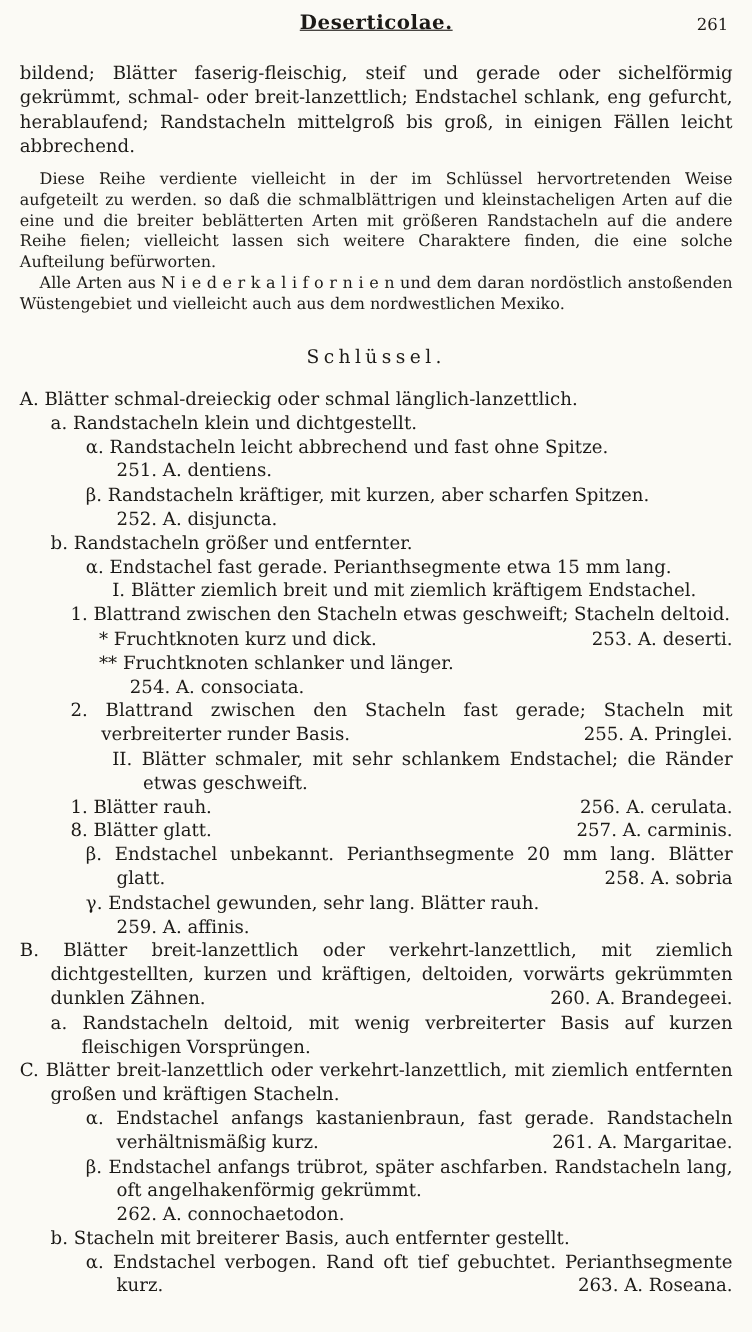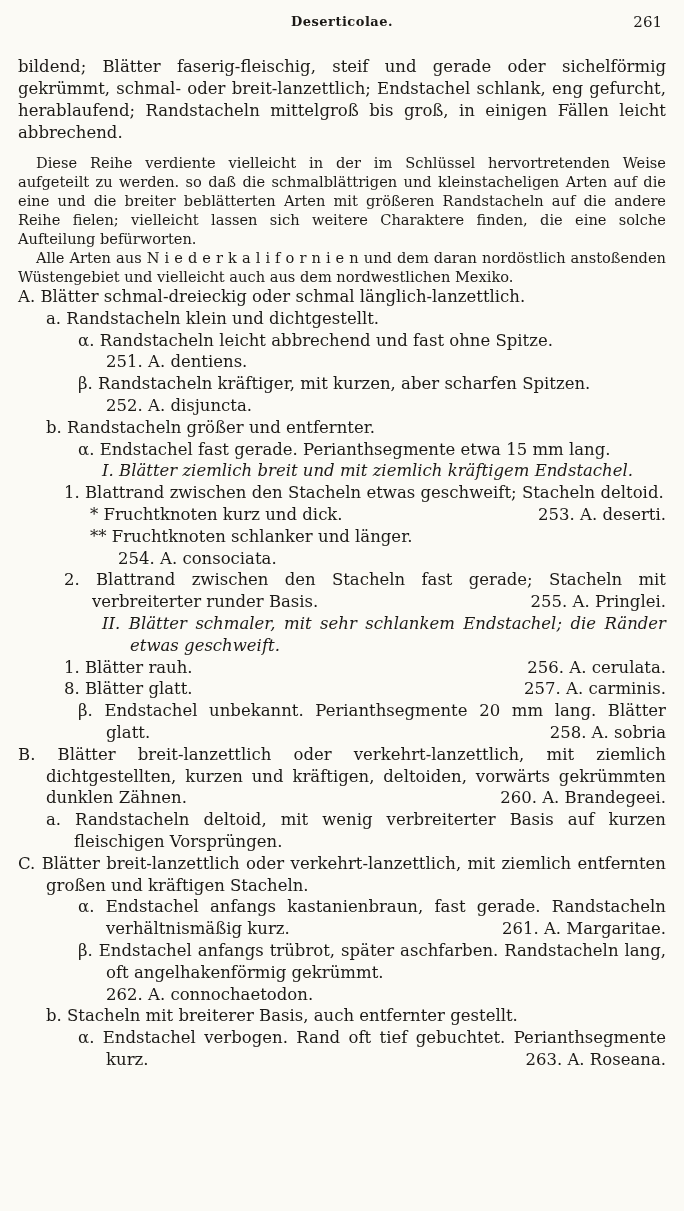--- a/index.html
+++ b/index.html
@@ -9,21 +9,21 @@
     min-height: 1211px;
     margin: 0 auto;
     background: #fbfaf5;
     color: #1c1a17;
     font-family: "DejaVu Serif", serif;
     font-size: 16.5px;
     line-height: 22px;
     padding: 10px 18px 16px 18px;
   }
   .pghead { position: relative; text-align: center; margin-bottom: 22px; height: 24px; }
-  .pghead .title { font-size: 13px; letter-spacing: 0.5px; font-weight: bold; }
+  .pghead .title { font-size: 18px; letter-spacing: 0.5px; font-weight: bold; text-decoration: underline; }
   .pghead .pno { position: absolute; right: 4px; top: 1px; font-size: 15px; font-weight: normal; }
   p.main { text-align: justify; margin: 0 0 9px 0; }
   p.small {
     font-size: 14.6px;
     line-height: 19px;
     text-align: justify;
     margin: 0;
     text-indent: 18px;
   }
   .keyhead {
@@ -36,58 +36,60 @@
   .key { line-height: 21.8px; }
   .ki {
     text-align: justify;
     padding-left: 28px;
     text-indent: -28px;
     display: flow-root;
   }
   .ki.l0 { margin-left: 0; }
   .ki.l1 { margin-left: 28px; }
   .ki.l2 { margin-left: 60px; }
-  .ki.l3 { margin-left: 84px; font-style: italic; }
+  .ki.l3 { margin-left: 84px; }
   .ki.l4 { margin-left: 46px; }
   .ki.l5 { margin-left: 72px; }
   .sp { float: right; margin-left: 16px; text-indent: 0; white-space: nowrap; }
   .spl { text-align: left; text-indent: 0; }
 </style>
 </head>
 <body>
 
 <div class="page">
 
   <div class="pghead">
     <span class="title">Deserticolae.</span>
     <span class="pno">261</span>
   </div>
 
   <p class="main">bildend; Blätter faserig-fleischig, steif und gerade oder sichelförmig gekrümmt, schmal- oder breit-lanzettlich; Endstachel schlank, eng gefurcht, herablaufend; Randstacheln mittelgroß bis groß, in einigen Fällen leicht abbrechend.</p>
 
   <p class="small">Diese Reihe verdiente vielleicht in der im Schlüssel hervortretenden Weise aufgeteilt zu werden. so daß die schmalblättrigen und kleinstacheligen Arten auf die eine und die breiter beblätterten Arten mit größeren Randstacheln auf die andere Reihe fielen; vielleicht lassen sich weitere Charaktere finden, die eine solche Aufteilung befürworten.</p>
   <p class="small">Alle Arten aus N i e d e r k a l i f o r n i e n und dem daran nordöstlich anstoßenden Wüstengebiet und vielleicht auch aus dem nordwestlichen Mexiko.</p>
 
+  <div class="keyhead">Schlüssel.</div>
 
   <div class="key">
       <div class="ki l0"><span class="kt">A. Blätter schmal-dreieckig oder schmal länglich-lanzettlich.</span></div>
       <div class="ki l1"><span class="kt">a. Randstacheln klein und dichtgestellt.</span></div>
       <div class="ki l2"><span class="kt">α. Randstacheln leicht abbrechend und fast ohne Spitze.</span><div class="spl"><span class="spt">251. A. dentiens.</span></div></div>
       <div class="ki l2"><span class="kt">β. Randstacheln kräftiger, mit kurzen, aber scharfen Spitzen.</span><div class="spl"><span class="spt">252. A. disjuncta.</span></div></div>
       <div class="ki l1"><span class="kt">b. Randstacheln größer und entfernter.</span></div>
       <div class="ki l2"><span class="kt">α. Endstachel fast gerade.  Perianthsegmente etwa 15 mm lang.</span></div>
       <div class="ki l3"><span class="kt">I. Blätter ziemlich breit und mit ziemlich kräftigem Endstachel.</span></div>
       <div class="ki l4"><span class="kt">1. Blattrand zwischen den Stacheln etwas geschweift; Stacheln deltoid.</span></div>
       <div class="ki l5"><span class="kt">* Fruchtknoten kurz und dick.</span><span class="sp">253. A. deserti.</span></div>
       <div class="ki l5"><span class="kt">** Fruchtknoten schlanker und länger.</span><div class="spl"><span class="spt">254. A. consociata.</span></div></div>
       <div class="ki l4"><span class="kt">2. Blattrand zwischen den Stacheln fast gerade; Stacheln mit verbreiterter runder Basis.</span><span class="sp">255. A. Pringlei.</span></div>
       <div class="ki l3"><span class="kt">II. Blätter schmaler, mit sehr schlankem Endstachel; die Ränder etwas geschweift.</span></div>
       <div class="ki l4"><span class="kt">1. Blätter rauh.</span><span class="sp">256. A. cerulata.</span></div>
       <div class="ki l4"><span class="kt">8. Blätter glatt.</span><span class="sp">257. A. carminis.</span></div>
       <div class="ki l2"><span class="kt">β. Endstachel unbekannt.  Perianthsegmente 20 mm lang.  Blätter glatt.</span><span class="sp">258. A. sobria</span></div>
+      <div class="ki l2"><span class="kt">γ. Endstachel gewunden, sehr lang.  Blätter rauh.</span><div class="spl"><span class="spt">259. A. affinis.</span></div></div>
       <div class="ki l0"><span class="kt">B. Blätter breit-lanzettlich oder verkehrt-lanzettlich, mit ziemlich dichtgestellten, kurzen und kräftigen, deltoiden, vorwärts gekrümmten dunklen Zähnen.</span><span class="sp">260. A. Brandegeei.</span></div>
       <div class="ki l1"><span class="kt">a. Randstacheln deltoid, mit wenig verbreiterter Basis auf kurzen fleischigen Vorsprüngen.</span></div>
       <div class="ki l0"><span class="kt">C. Blätter breit-lanzettlich oder verkehrt-lanzettlich, mit ziemlich entfernten großen und kräftigen Stacheln.</span></div>
       <div class="ki l2"><span class="kt">α. Endstachel anfangs kastanienbraun, fast gerade.  Randstacheln verhältnismäßig kurz.</span><span class="sp">261. A. Margaritae.</span></div>
       <div class="ki l2"><span class="kt">β. Endstachel anfangs trübrot, später aschfarben.  Randstacheln lang, oft angelhakenförmig gekrümmt.</span><div class="spl"><span class="spt">262. A. connochaetodon.</span></div></div>
       <div class="ki l1"><span class="kt">b. Stacheln mit breiterer Basis, auch entfernter gestellt.</span></div>
       <div class="ki l2"><span class="kt">α. Endstachel verbogen.  Rand oft tief gebuchtet.  Perianthsegmente kurz.</span><span class="sp">263. A. Roseana.</span></div>
     </div>
 
 </div>

